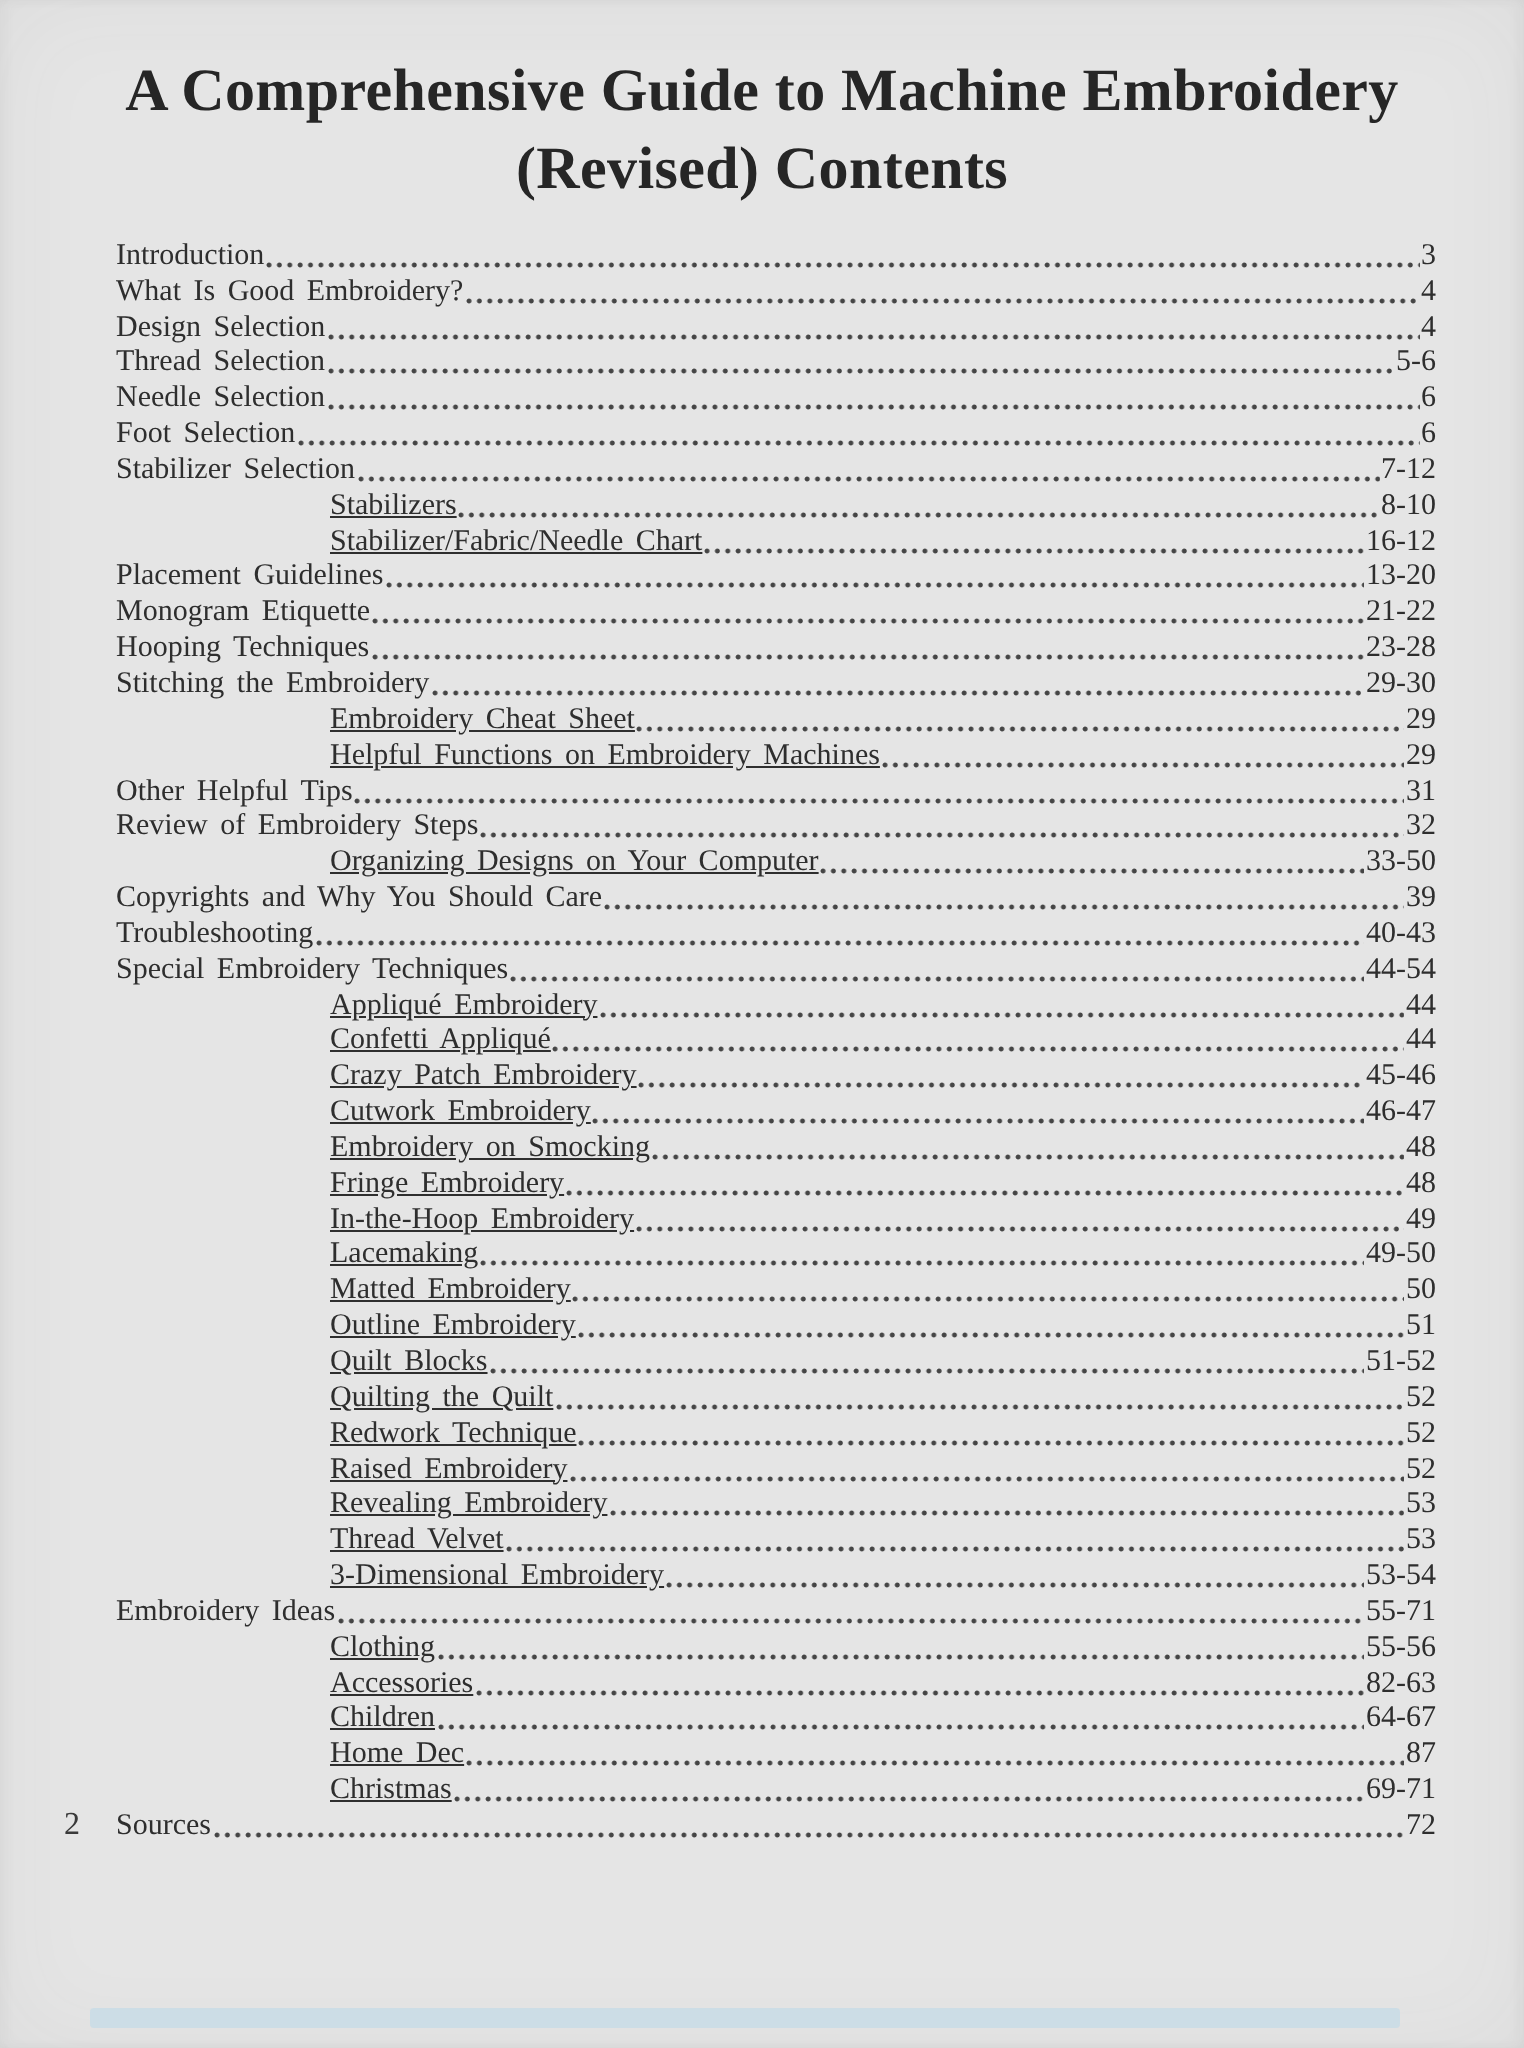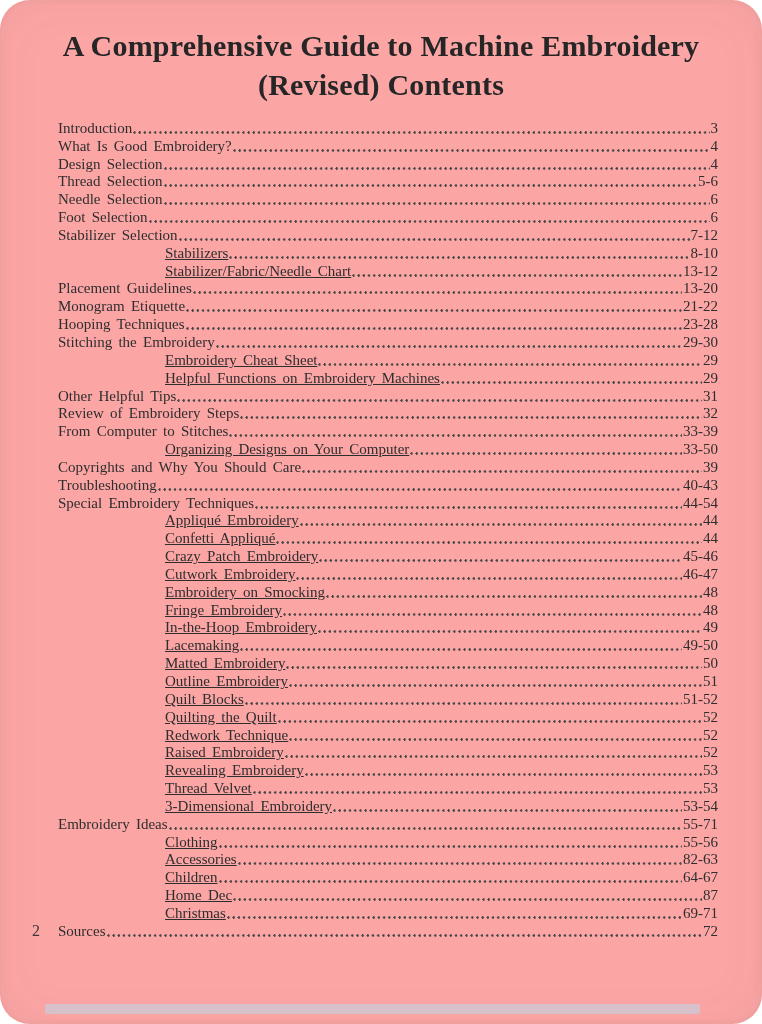--- a/index.html
+++ b/index.html
@@ -4,26 +4,25 @@
 <style>
   html, body {
     margin: 0;
     padding: 0;
     background: #ffffff;
   }
   .page {
     position: relative;
     width: 762px;
     height: 1024px;
-    background: #fca5a5;
+    background: #e5e5e5;
     overflow: hidden;
     font-family: "Liberation Serif", "DejaVu Serif", serif;
     color: #2e2e2e;
     box-shadow: inset 0 0 50px rgba(80,80,80,0.05), inset -3px 0 6px rgba(100,100,100,0.06), inset 3px 0 6px rgba(100,100,100,0.04);
-    border-radius: 30px;
   }
   .title {
     margin: 26px 30px 0 30px;
     text-align: center;
     font-weight: bold;
     font-size: 30px;
     line-height: 39px;
     color: #262626;
     letter-spacing: 0.2px;
   }
@@ -125,21 +124,21 @@
     <span class="pagenum">7-12</span>
   </div>
       <div class="toc-row indent-1">
     <span class="label">Stabilizers</span>
     <span class="dots"></span>
     <span class="pagenum">8-10</span>
   </div>
       <div class="toc-row indent-1">
     <span class="label">Stabilizer/Fabric/Needle Chart</span>
     <span class="dots"></span>
-    <span class="pagenum">13-12</span>
+    <span class="pagenum">16-12</span>
   </div>
       <div class="toc-row">
     <span class="label">Placement Guidelines</span>
     <span class="dots"></span>
     <span class="pagenum">13-20</span>
   </div>
       <div class="toc-row">
     <span class="label">Monogram Etiquette</span>
     <span class="dots"></span>
     <span class="pagenum">21-22</span>
@@ -167,25 +166,20 @@
       <div class="toc-row">
     <span class="label">Other Helpful Tips</span>
     <span class="dots"></span>
     <span class="pagenum">31</span>
   </div>
       <div class="toc-row">
     <span class="label">Review of Embroidery Steps</span>
     <span class="dots"></span>
     <span class="pagenum">32</span>
   </div>
-      <div class="toc-row">
-    <span class="label">From Computer to Stitches</span>
-    <span class="dots"></span>
-    <span class="pagenum">33-39</span>
-  </div>
       <div class="toc-row indent-1">
     <span class="label">Organizing Designs on Your Computer</span>
     <span class="dots"></span>
     <span class="pagenum">33-50</span>
   </div>
       <div class="toc-row">
     <span class="label">Copyrights and Why You Should Care</span>
     <span class="dots"></span>
     <span class="pagenum">39</span>
   </div>

